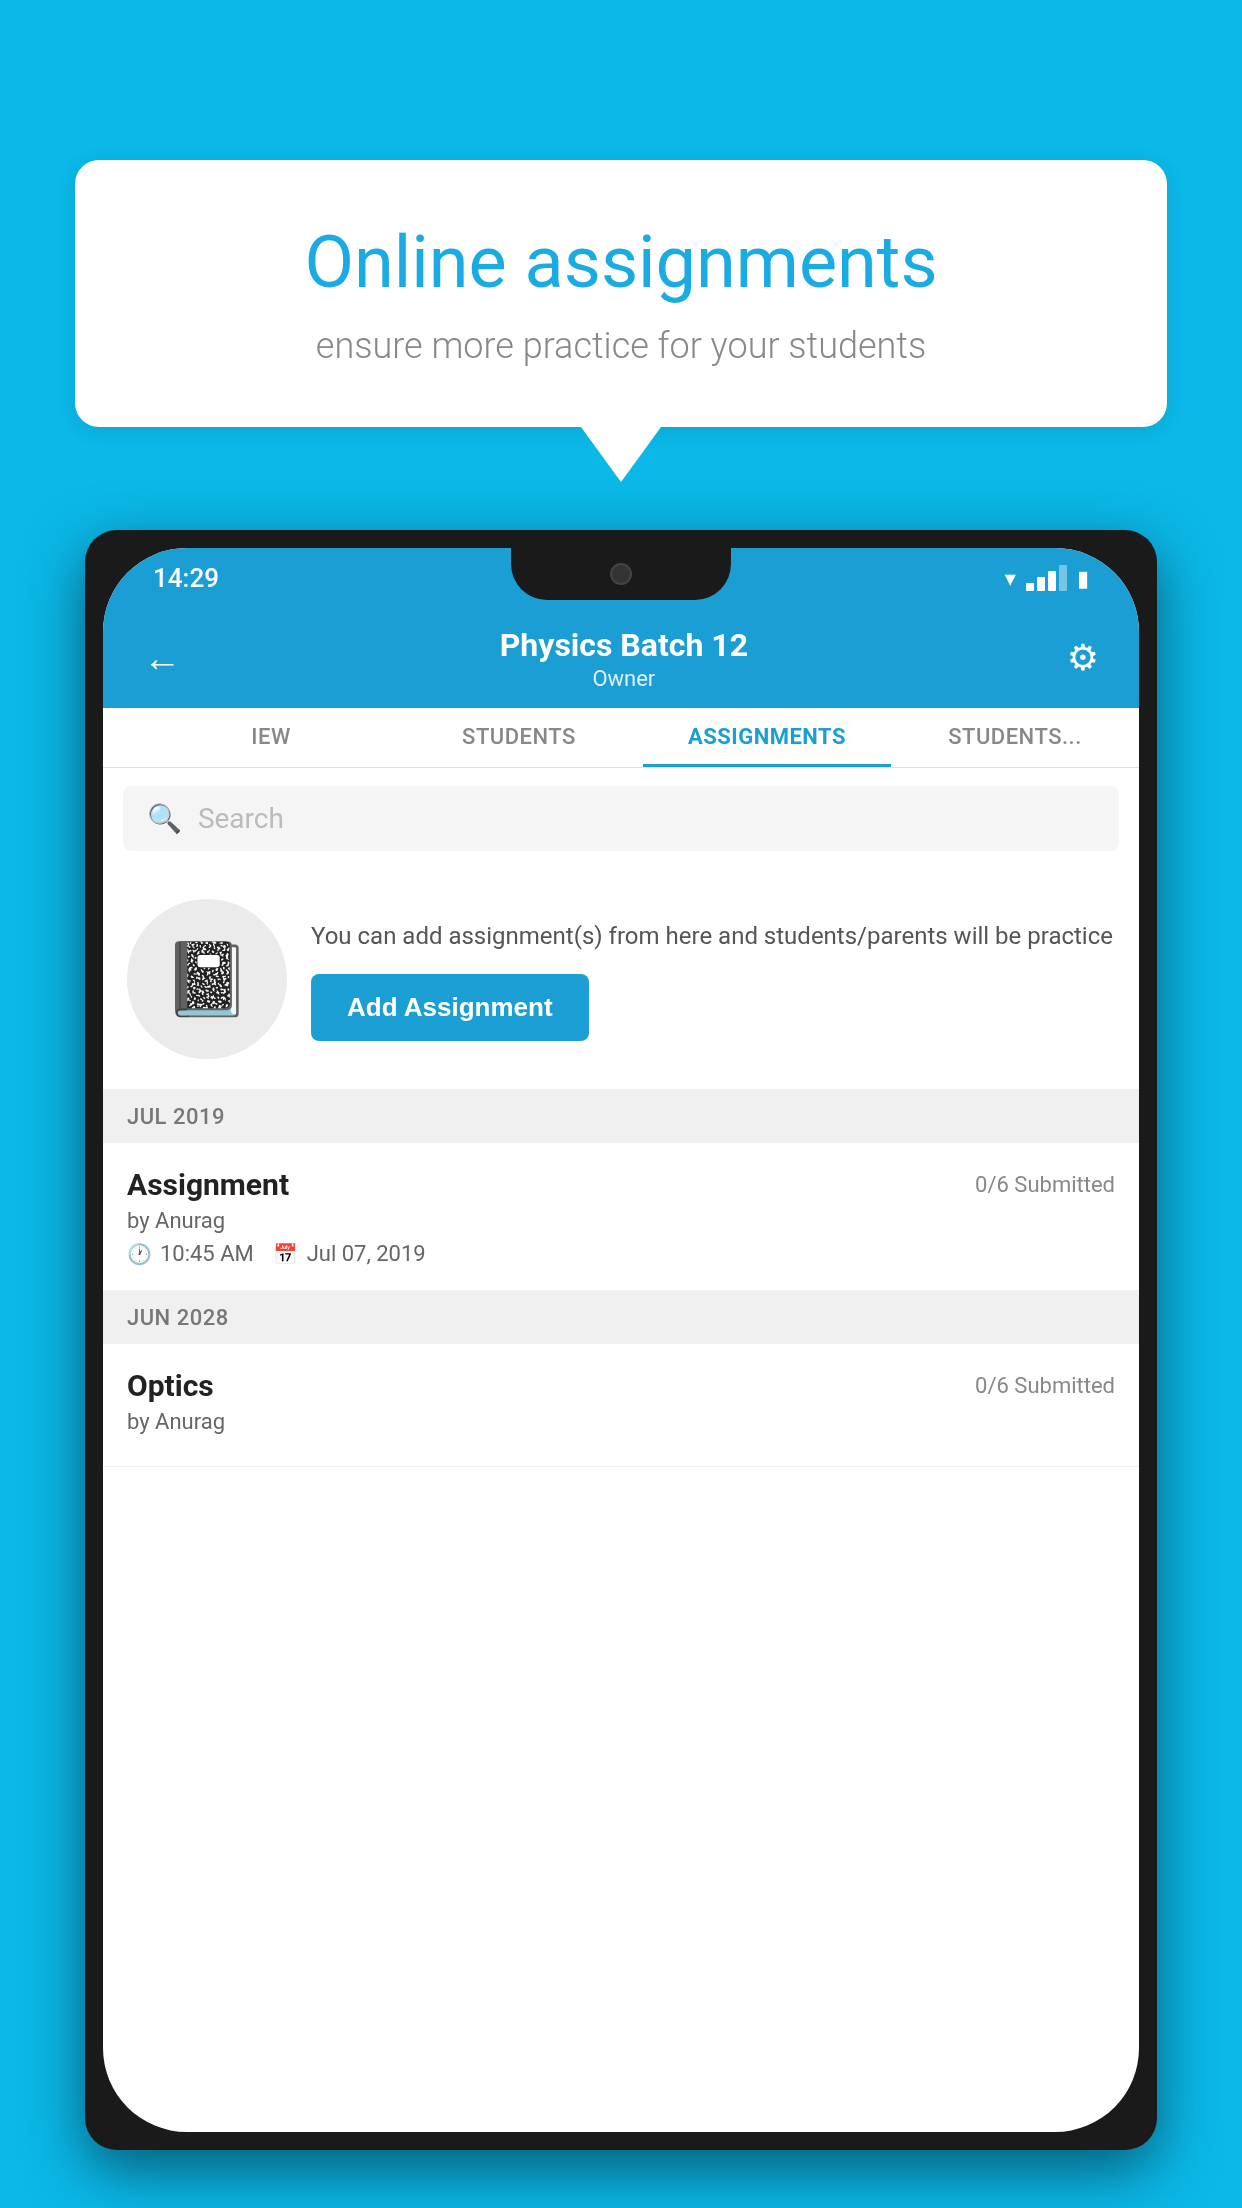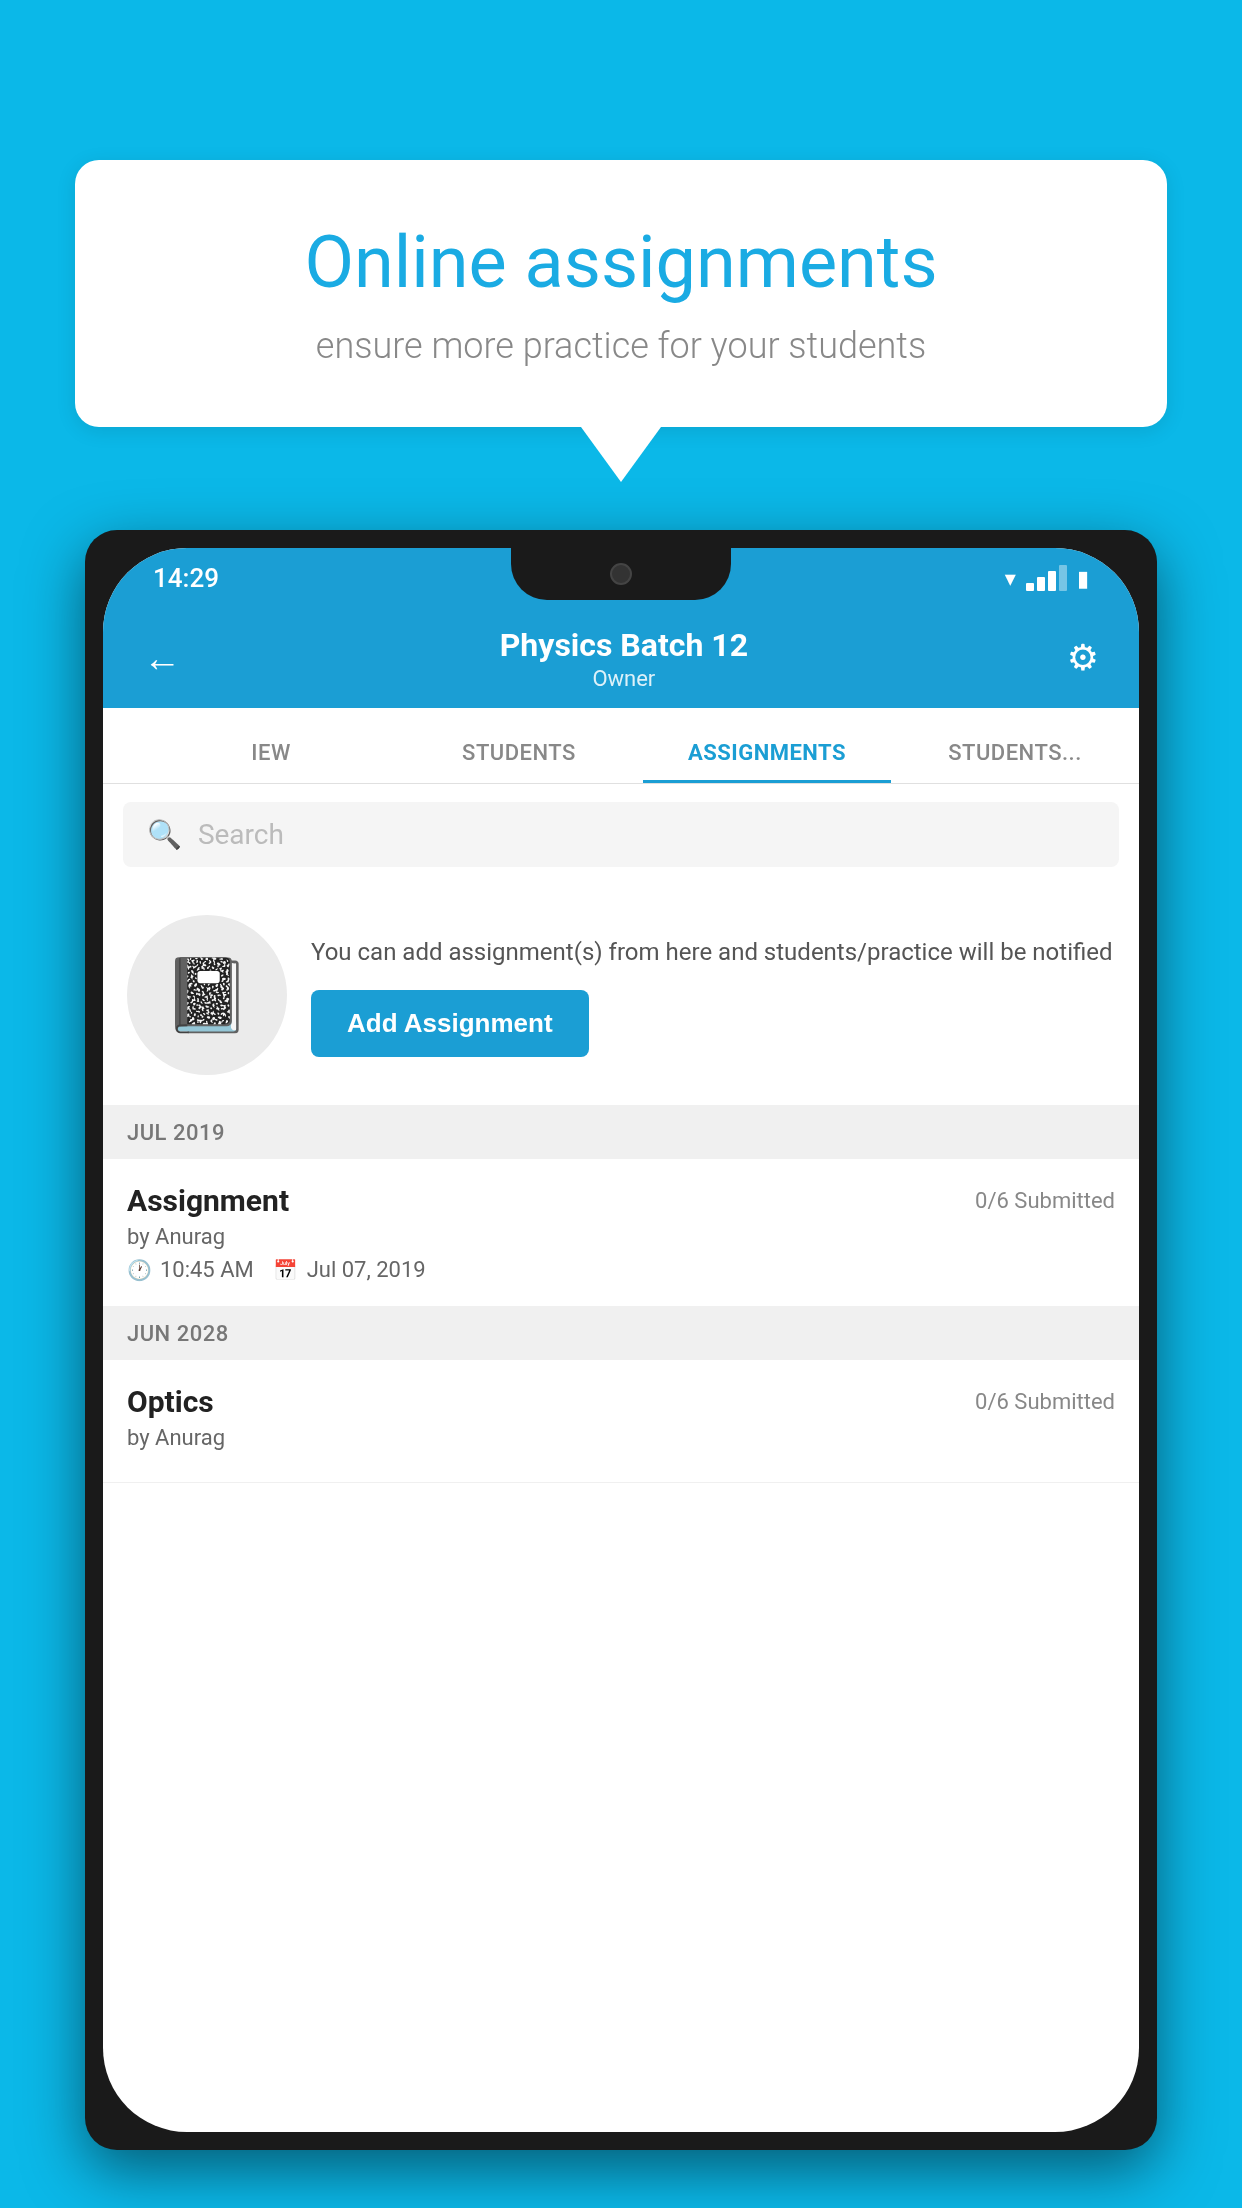--- a/index.html
+++ b/index.html
@@ -168,21 +168,21 @@
       font-size: 36px;
       cursor: pointer;
       padding: 10px;
     }
 
     
     .tab-bar {
       display: flex;
       background: white;
       border-bottom: 1px solid #e0e0e0;
-      height: 76px;
+      height: 60px;
       align-items: flex-end;
       padding-left: 44px;
     }
     .tab-item {
       flex: 1;
       text-align: center;
       padding-bottom: 18px;
       font-size: 22px;
       color: #888;
       font-weight: 500;
@@ -371,21 +371,21 @@
         <span class="search-icon">🔍</span>
         <span class="search-text">Search</span>
       </div>
     </div>
 
     <div class="promo-section">
       <div class="promo-icon-circle">
         <span class="notebook-icon">📓</span>
       </div>
       <div class="promo-content">
-        <div class="promo-text">You can add assignment(s) from here and students/practice will be notified</div>
+        <div class="promo-text">You can add assignment(s) from here and students/parents will be practice</div>
         <button class="add-assignment-btn">Add Assignment</button>
       </div>
     </div>
 
     <div class="section-header">JUL 2019</div>
 
     <div class="assignment-item">
       <div class="assignment-row1">
         <span class="assignment-name">Assignment</span>
         <span class="assignment-submitted">0/6 Submitted</span>

